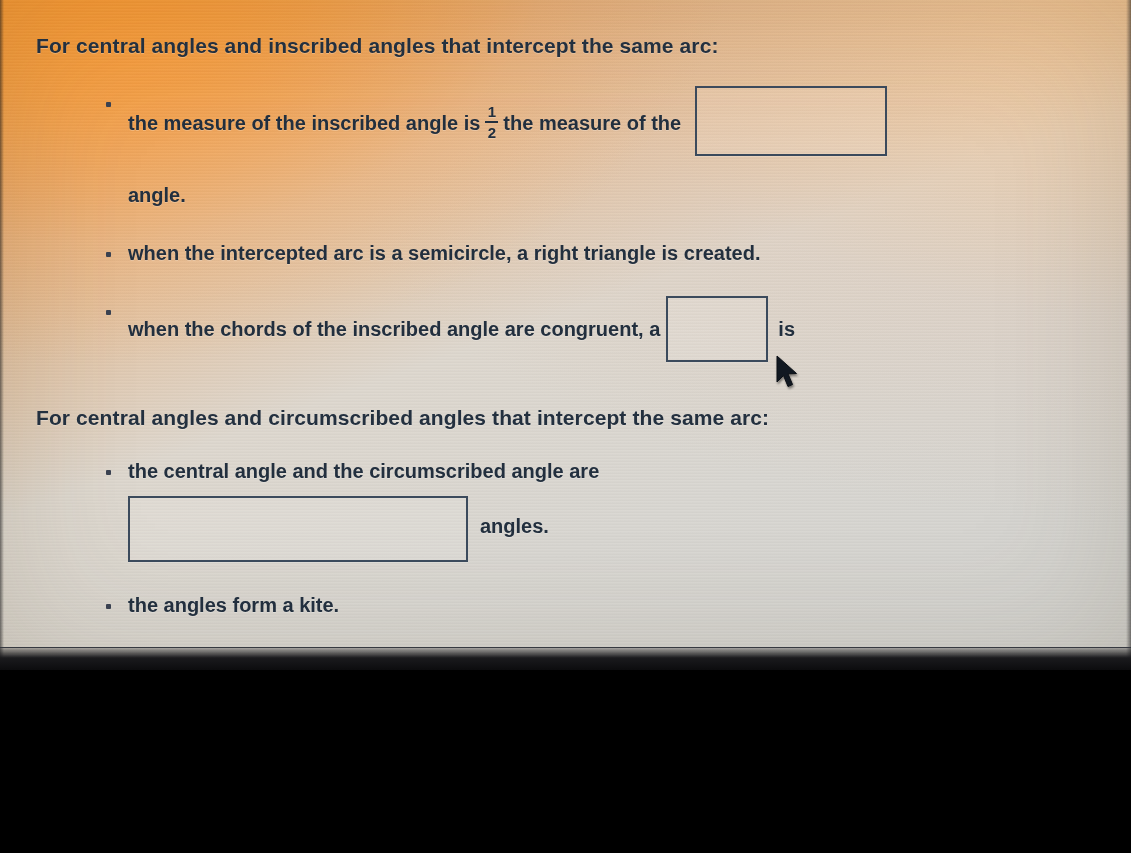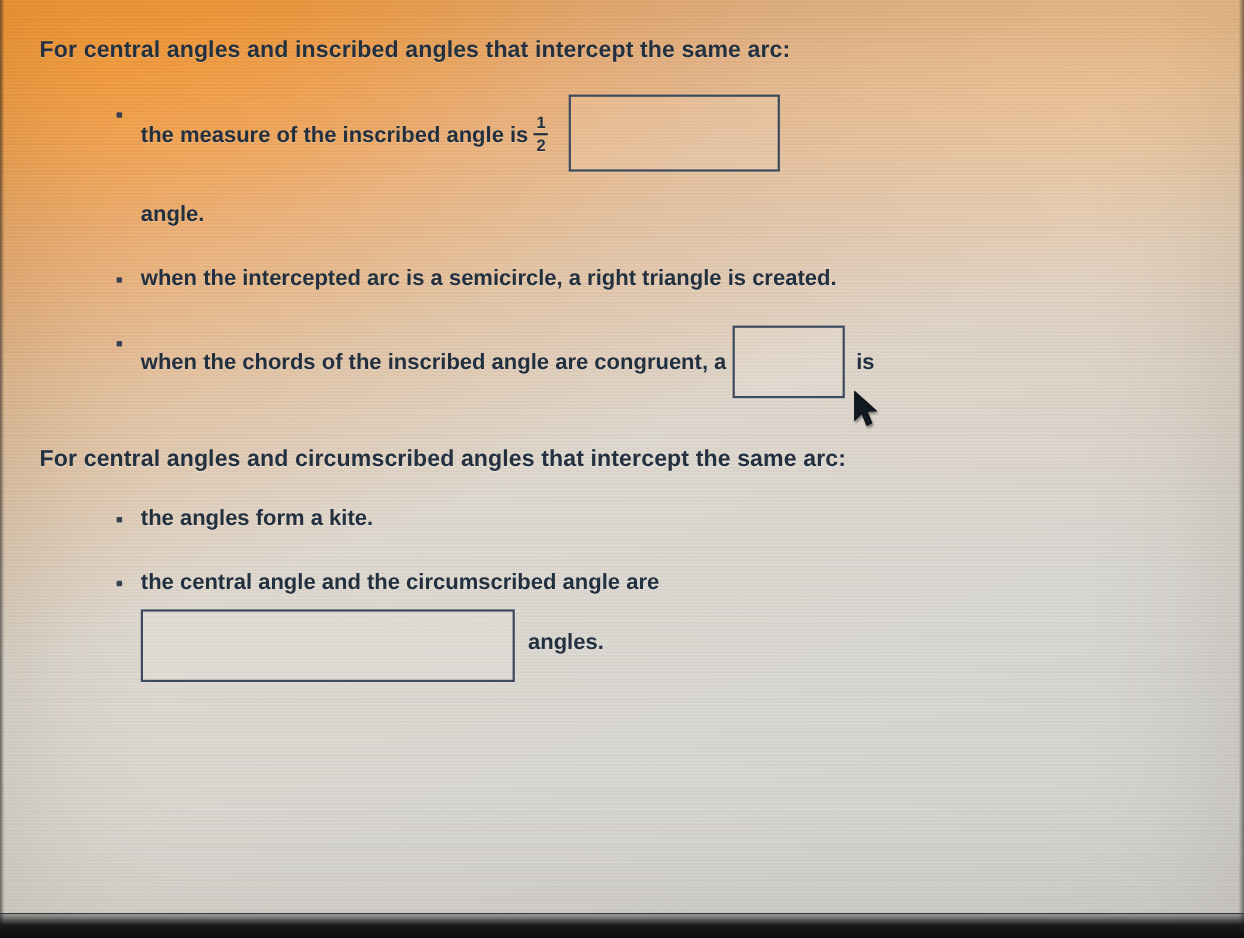--- a/index.html
+++ b/index.html
@@ -6,21 +6,21 @@
     margin: 0;
     padding: 0;
     background: #000;
   }
   body {
     font-family: "Liberation Sans", sans-serif;
   }
   #page {
     position: relative;
     width: 1131px;
-    height: 853px;
+    height: 670px;
     overflow: hidden;
     
     background:
       radial-gradient(ellipse 900px 620px at 8% -12%, rgba(255,150,40,0.92) 0%, rgba(255,150,40,0.55) 28%, rgba(255,160,70,0.18) 52%, rgba(255,170,90,0.0) 72%),
       radial-gradient(ellipse 1200px 700px at 100% 0%, rgba(255,190,120,0.55) 0%, rgba(230,190,160,0.18) 45%, rgba(200,200,200,0.0) 75%),
       linear-gradient(160deg, #f0a24a 0%, #e8b07a 18%, #ded8cf 48%, #d9d7d2 70%, #d2d2cf 100%);
     color: #1d2b3a;
   }
   
   #page::before {
@@ -211,20 +211,21 @@
     <ul class="bullets">
 
       <li>
         <span class="line">
           <span>the measure of the inscribed angle is</span>
           <span class="fraction">
             <span class="num">1</span>
             <span class="bar"></span>
             <span class="den">2</span>
           </span>
+          <span>the measure of the</span>
           <span class="answer-box box-a"></span>
         </span>
         <span class="second-line">angle.</span>
       </li>
 
       <li>
         <span>when the intercepted arc is a semicircle, a right triangle is created.</span>
       </li>
 
       <li>
@@ -235,31 +236,31 @@
         </span>
       </li>
 
     </ul>
 
     <p class="lead second">For central angles and circumscribed angles that intercept the same arc:</p>
 
     <ul class="bullets">
 
       <li>
-        <span>the angles form a kite.</span>
-      </li>
-
-      <li>
         <span>the central angle and the circumscribed angle are</span>
         <span class="wrap-row">
           <span class="answer-box box-c"></span>
           <span class="after-box">angles.</span>
         </span>
       </li>
 
+      <li>
+        <span>the angles form a kite.</span>
+      </li>
+
     </ul>
   </div>
 
   <svg class="cursor" viewBox="0 0 26 34">
     <path d="M2 1 L2 27 L8.5 20.5 L13 31.5 L17.5 29.5 L13 18.8 L21.5 18.5 Z" fill="#111821" stroke="#0a0f15" stroke-width="1"></path>
   </svg>
 
   <div class="left-edge"></div>
   <div class="right-edge"></div>
   <div class="bottom-edge"></div>

